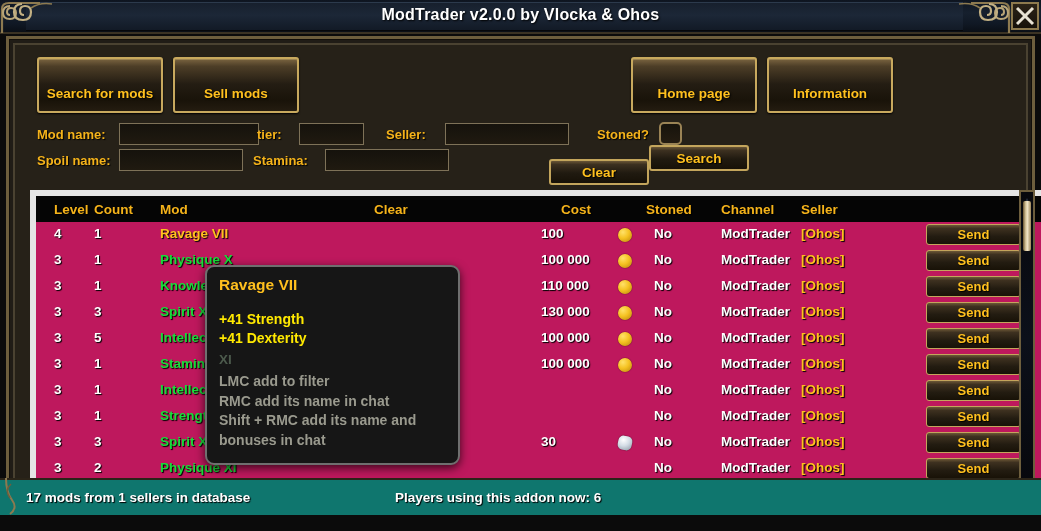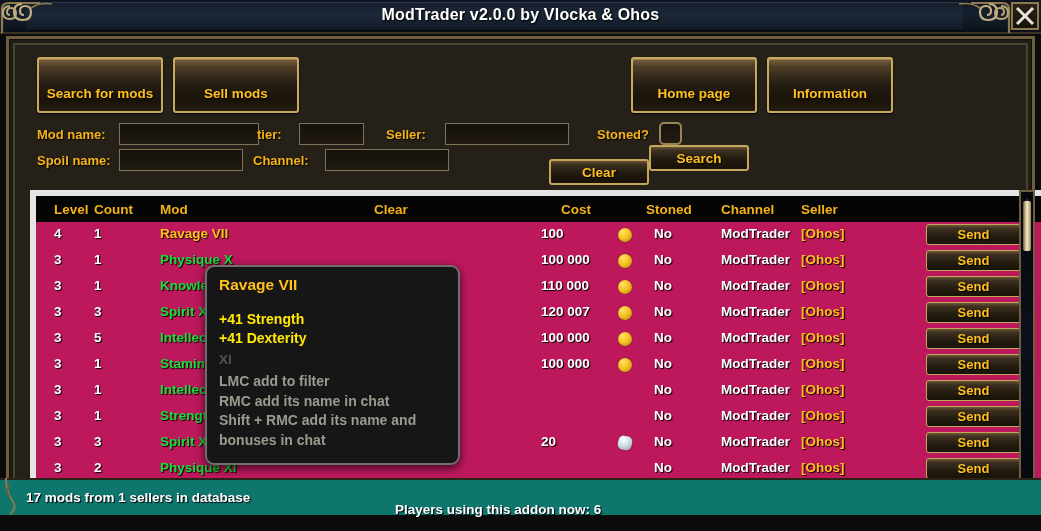--- a/index.html
+++ b/index.html
@@ -198,21 +198,21 @@
     position:absolute; left:0; bottom:16px; width:1041px; height:37px;
     background:#0f766e;
     border-top:2px solid #2a2418;
   }
   .status-text {
     position:absolute; top:10px;
     color:#ffffff; font-size:13.5px; font-weight:bold;
     text-shadow:1px 1px 1px #000; white-space:nowrap;
   }
   #status-left { left:26px; }
-  #status-right { left:395px;margin-top:12px; }
+  #status-right { left:395px; }
 
   .sb-corner { position:absolute; left:0; bottom:0; width:26px; height:37px; }
 </style>
 </head>
 <body>
 
 <div id="app">
 
   <div id="titlebar">
     <div class="tb-inner"></div>
@@ -265,21 +265,21 @@
 
         <div class="flabel" style="left:365px; top:8px;">Seller:</div>
         <input class="finput" style="left: 424px; top: 4px; width: 124px;" type="text" placeholder="">
 
         <div class="flabel" style="left:576px; top:8px;">Stoned?</div>
         <div id="stoned-check" style="left:638px; top:3px;"></div>
 
         <div class="flabel" style="left:16px; top:34px;">Spoil name:</div>
         <input class="finput" style="left: 98px; top: 30px; width: 124px;" type="text" placeholder="">
 
-        <div class="flabel" style="left:232px; top:34px;">Channel:</div>
+        <div class="flabel" style="left:232px; top:34px;">Stamina:</div>
         <input class="finput" style="left: 304px; top: 30px; width: 124px;" type="text" placeholder="">
 
         <div class="smallbtn" style="left:528px; top:40px; width:100px;">Clear</div>
         <div class="smallbtn" style="left:628px; top:26px; width:100px;">Search</div>
       </div>
 
     </div>
   </div>
 
   <div id="tablewrap">
@@ -328,21 +328,21 @@
           <div class="cell c-stoned">No</div>
           <div class="cell c-channel">ModTrader</div>
           <div class="cell c-seller">[Ohos]</div>
           <div class="sendbtn">Send</div>
         </div>
         <div class="row">
           <div class="cell c-level">3</div>
           <div class="cell c-count">3</div>
           <div class="cell c-mod">Spirit XI</div>
           <div class="cell c-spoil"></div>
-          <div class="cell c-cost">120 007</div>
+          <div class="cell c-cost">130 000</div>
           <div class="cell c-coin"><span class="coin"></span></div>
           <div class="cell c-stoned">No</div>
           <div class="cell c-channel">ModTrader</div>
           <div class="cell c-seller">[Ohos]</div>
           <div class="sendbtn">Send</div>
         </div>
         <div class="row">
           <div class="cell c-level">3</div>
           <div class="cell c-count">5</div>
           <div class="cell c-mod">Intellect XI</div>
@@ -386,21 +386,21 @@
           <div class="cell c-stoned">No</div>
           <div class="cell c-channel">ModTrader</div>
           <div class="cell c-seller">[Ohos]</div>
           <div class="sendbtn">Send</div>
         </div>
         <div class="row">
           <div class="cell c-level">3</div>
           <div class="cell c-count">3</div>
           <div class="cell c-mod">Spirit XI</div>
           <div class="cell c-spoil"></div>
-          <div class="cell c-cost">20</div>
+          <div class="cell c-cost">30</div>
           <div class="cell c-coin"><span class="coin silver"></span></div>
           <div class="cell c-stoned">No</div>
           <div class="cell c-channel">ModTrader</div>
           <div class="cell c-seller">[Ohos]</div>
           <div class="sendbtn">Send</div>
         </div>
         <div class="row">
           <div class="cell c-level">3</div>
           <div class="cell c-count">2</div>
           <div class="cell c-mod">Physique XI</div>

